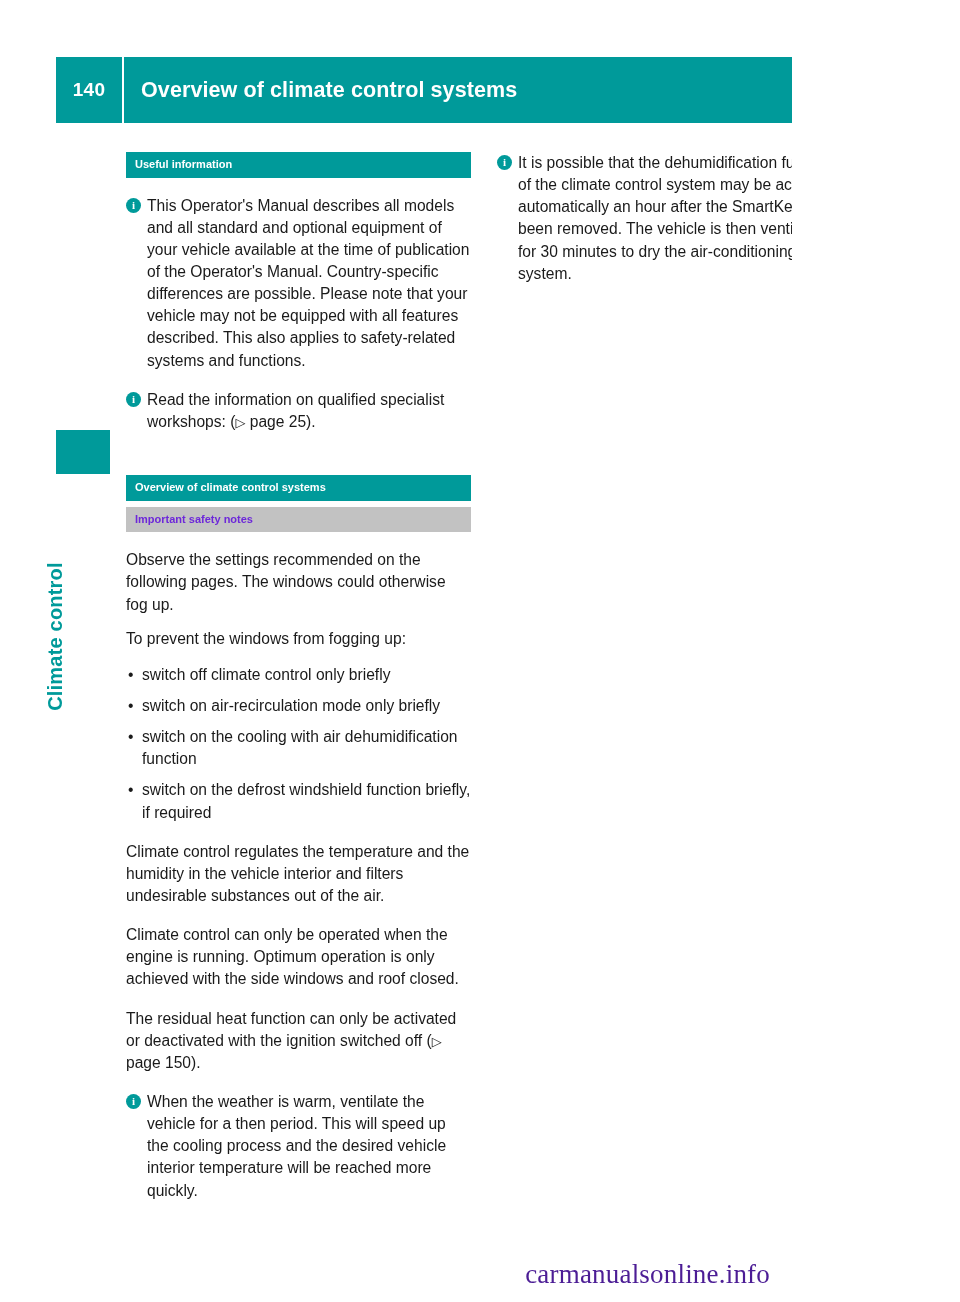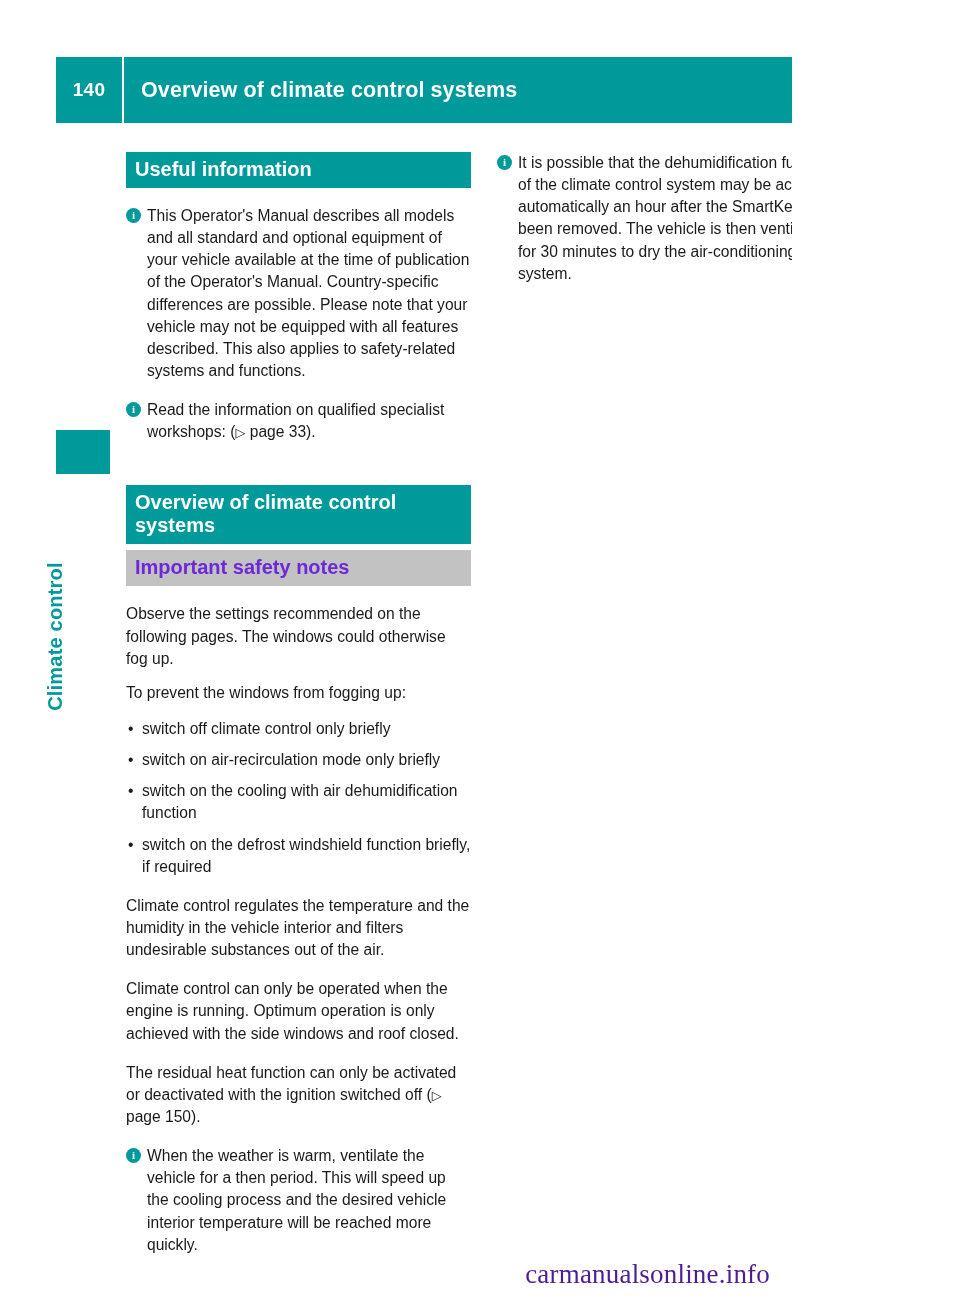--- a/index.html
+++ b/index.html
@@ -80,21 +80,21 @@
   .col {
     position: absolute;
     top: 152px;
     width: 345px;
   }
   .col-left  { left: 126px; }
   .col-right { left: 497px; }
 
   
   .bar {
-    font-size: 20px;
+    font-size: 11px;
     font-weight: bold;
     padding: 6px 9px 7px 9px;
     line-height: 1.15;
   }
   .bar-teal {
     background: #009a9a;
     color: #ffffff;
   }
   .bar-gray {
     background: #c2c2c2;
@@ -190,21 +190,21 @@
 
     <div class="bar bar-teal">Useful information</div>
 
     <div class="note">
       <span class="note-icon">i</span>
       <span>This Operator's Manual describes all models and all standard and optional equipment of your vehicle available at the time of publication of the Operator's Manual. Country-specific differences are possible. Please note that your vehicle may not be equipped with all features described. This also applies to safety-related systems and functions.</span>
     </div>
 
     <div class="note">
       <span class="note-icon">i</span>
-      <span>Read the information on qualified specialist workshops: (</span><span class="xref-arrow">▷</span><span> page 33</span><span>).</span>
+      <span>Read the information on qualified specialist workshops: (</span><span class="xref-arrow">▷</span><span> page 25</span><span>).</span>
     </div>
 
     <div style="height:42px"></div>
 
     <div class="bar bar-teal">Overview of climate control systems</div>
 
     <div class="bar bar-gray" style="margin-top:6px">Important safety notes</div>
 
     <div class="para">Observe the settings recommended on the following pages. The windows could otherwise fog up.</div>
 

